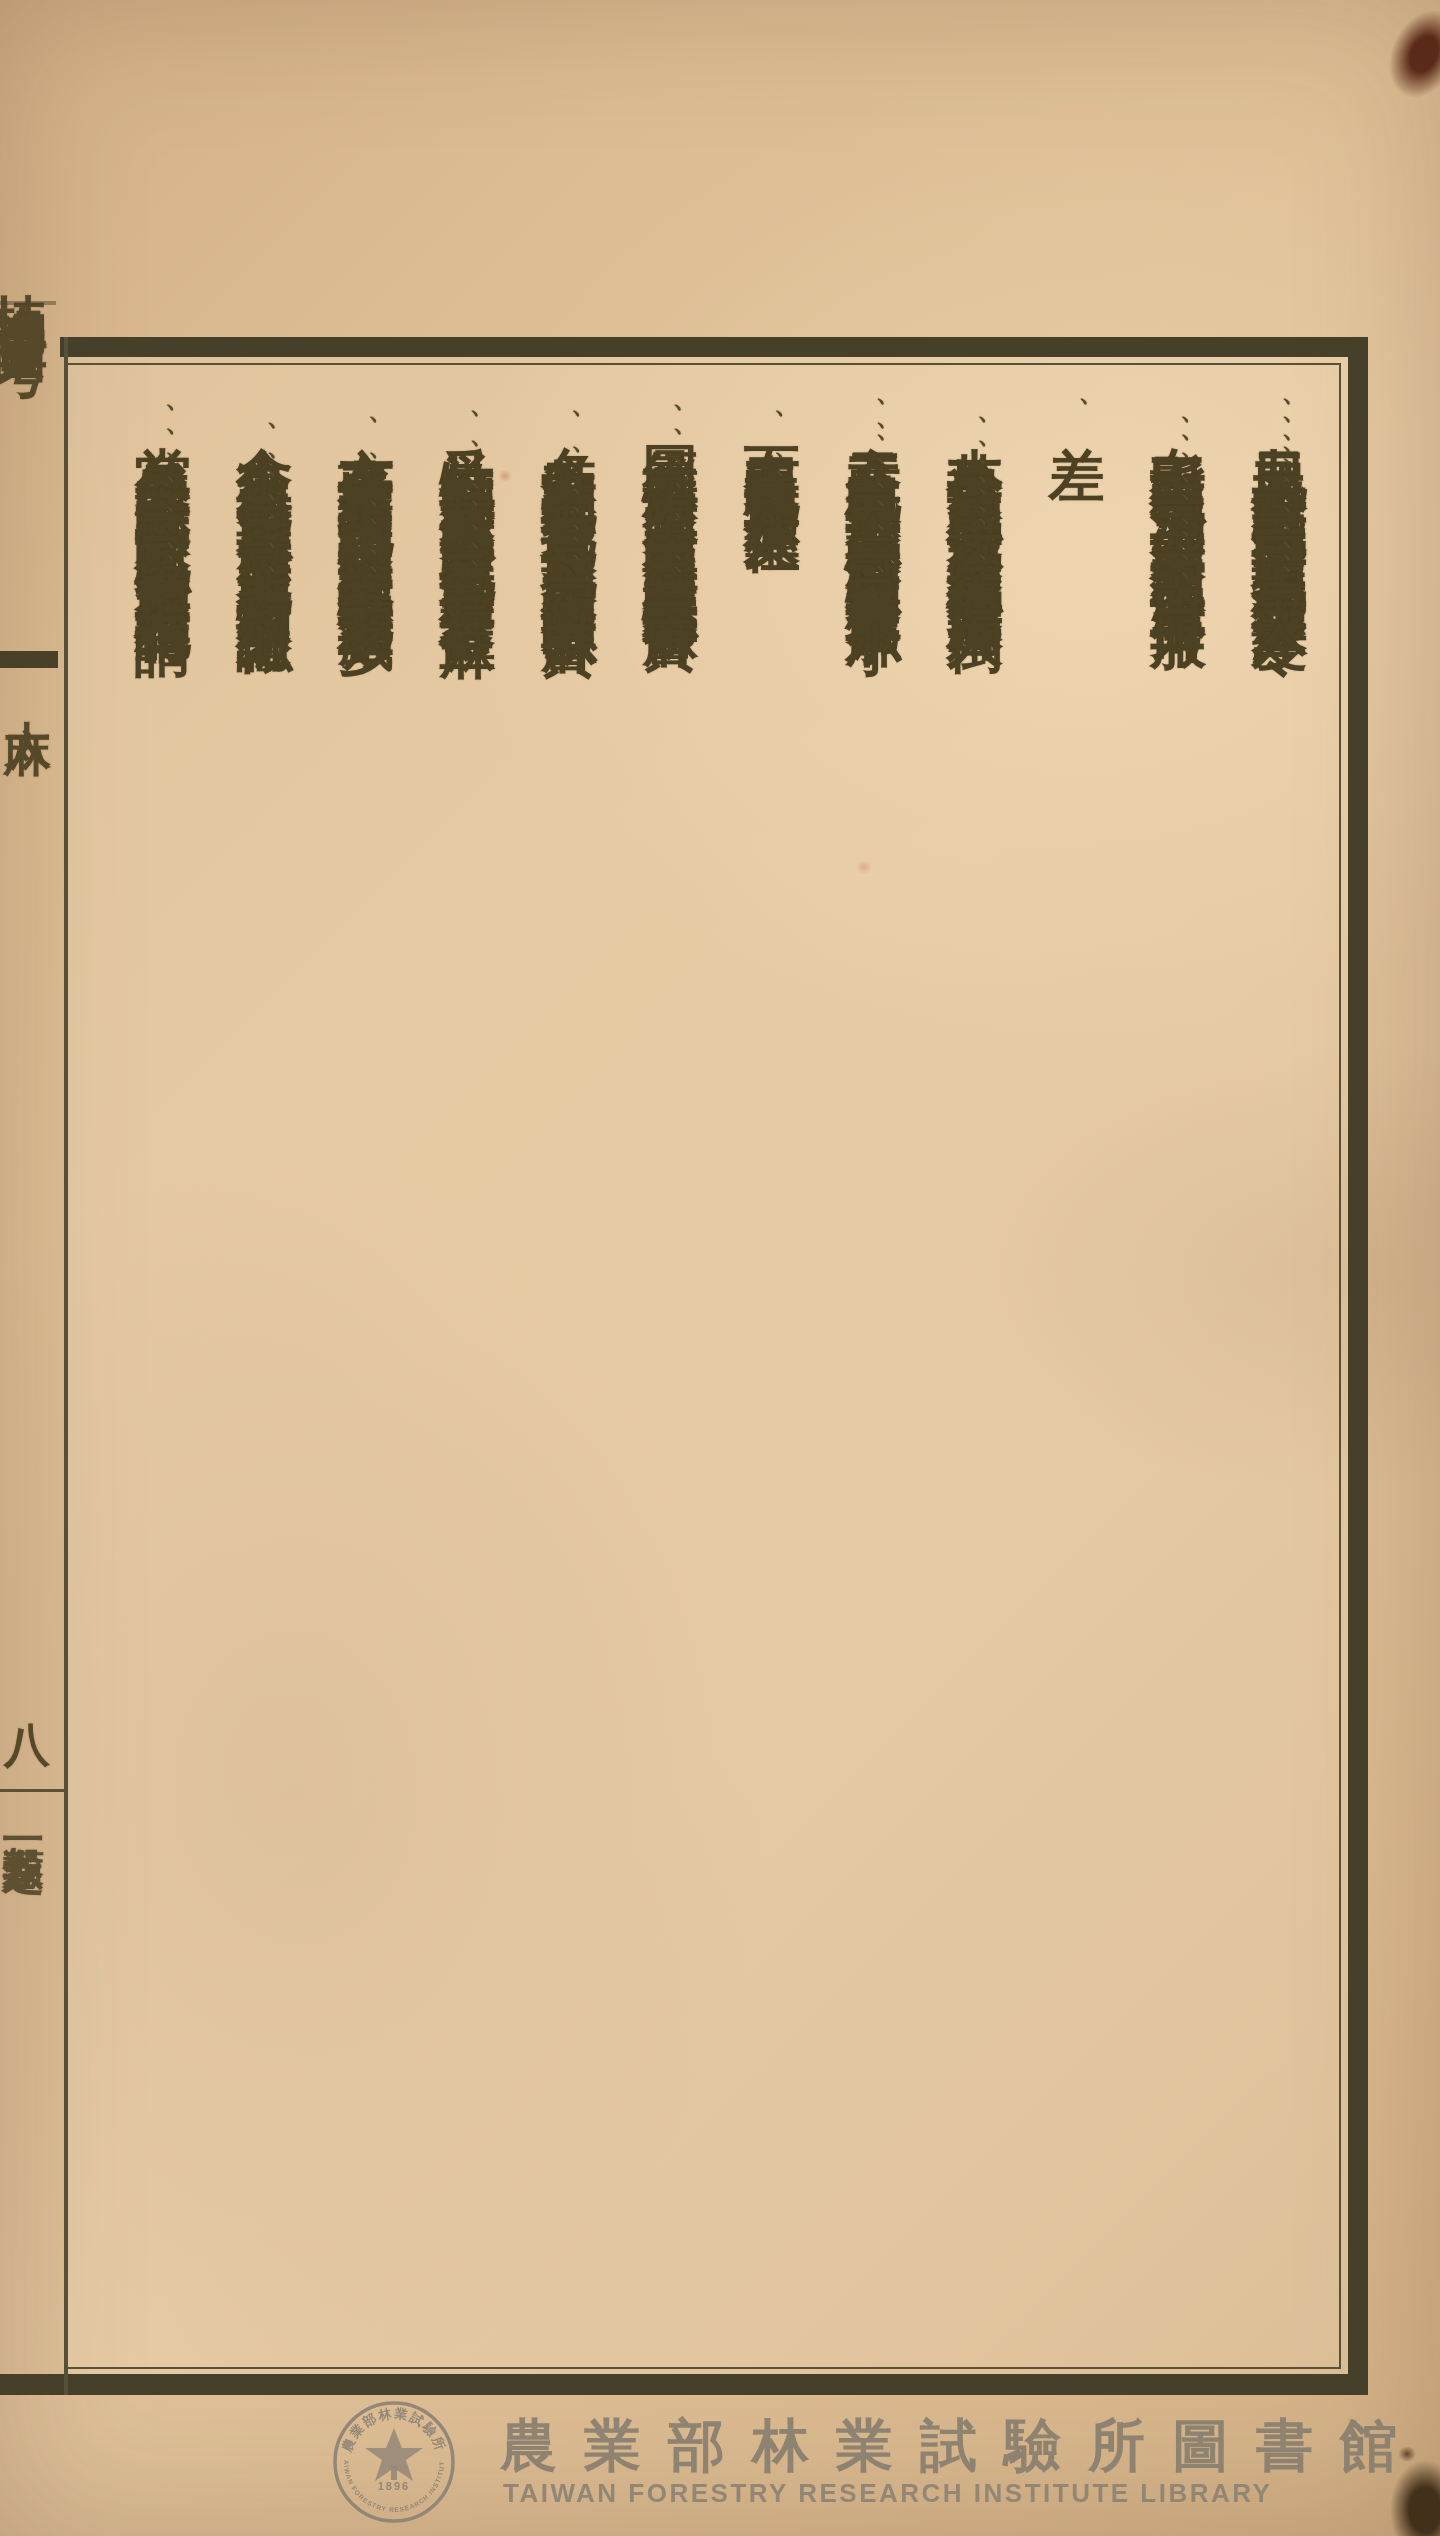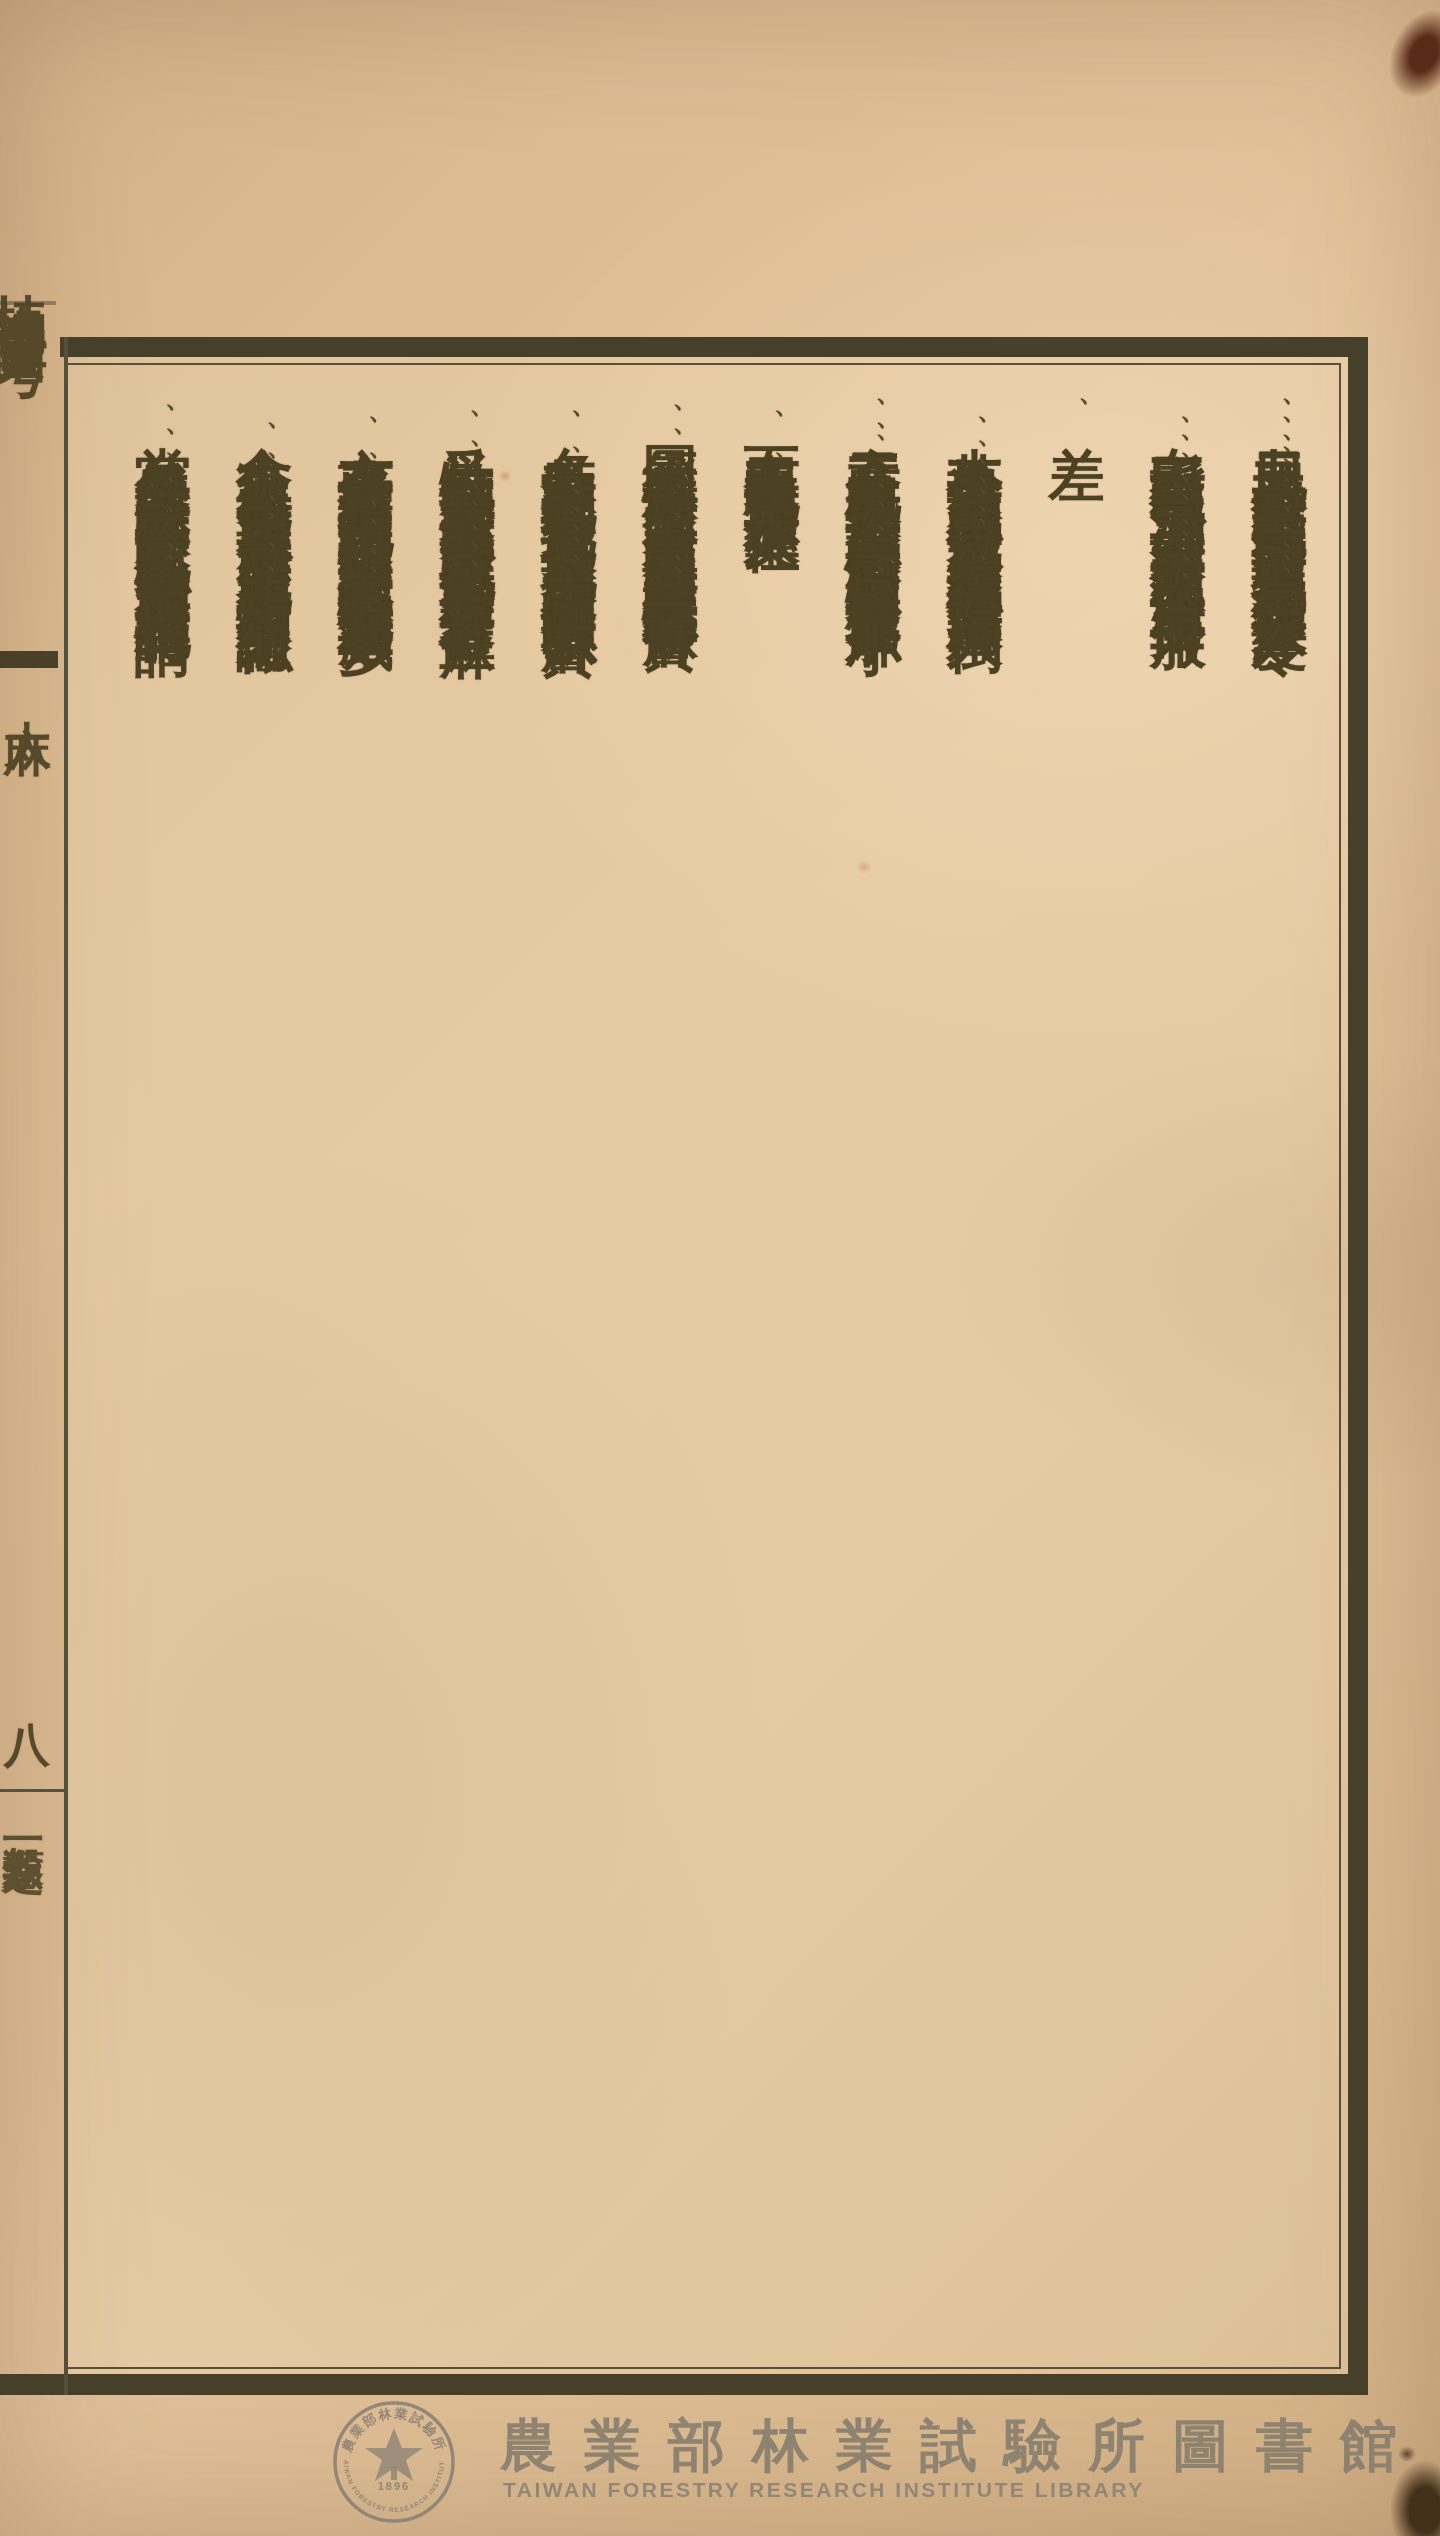--- a/index.html
+++ b/index.html
@@ -48,21 +48,21 @@
   #spine-pagenum{left:-2px; top:1686px; font-size:46px; line-height:58px;}
   #spine-section{left:-4px; top:1813px; font-size:42px; letter-spacing:1px; line-height:54px; color:#5d5131;}
   
   #stamp{opacity:0.88;}
   #stamp-zh{
     left:500px; top:2408px; font-size:57px; letter-spacing:27px;
     color:#857c6e; font-family:"Liberation Sans","DejaVu Sans",sans-serif; font-weight:bold;
     white-space:nowrap;
   }
   #stamp-en{
-    left:503px; top:2478px; font-size:21px; letter-spacing:2.5px;
+    left:503px; top:2478px; font-size:26px; letter-spacing:2.5px;
     color:#8a8173; font-family:"Liberation Sans","DejaVu Sans",sans-serif; font-weight:bold;
     white-space:nowrap;
   }
   
   .blob{border-radius:50%;}
 </style>
 </head>
 <body>
 
 <div id="page">

